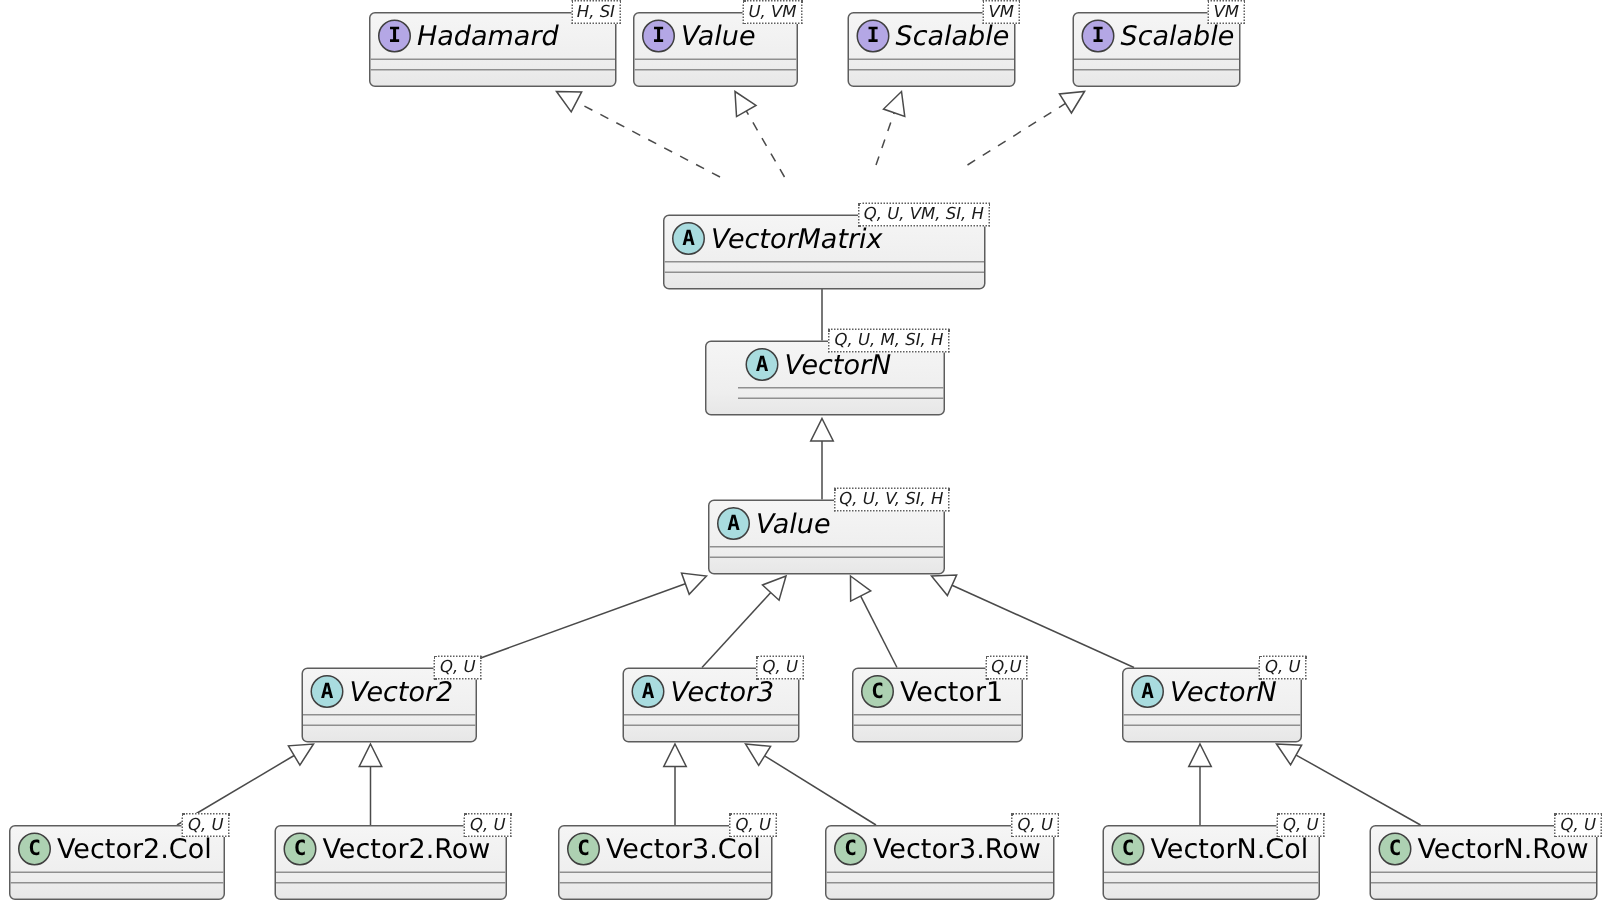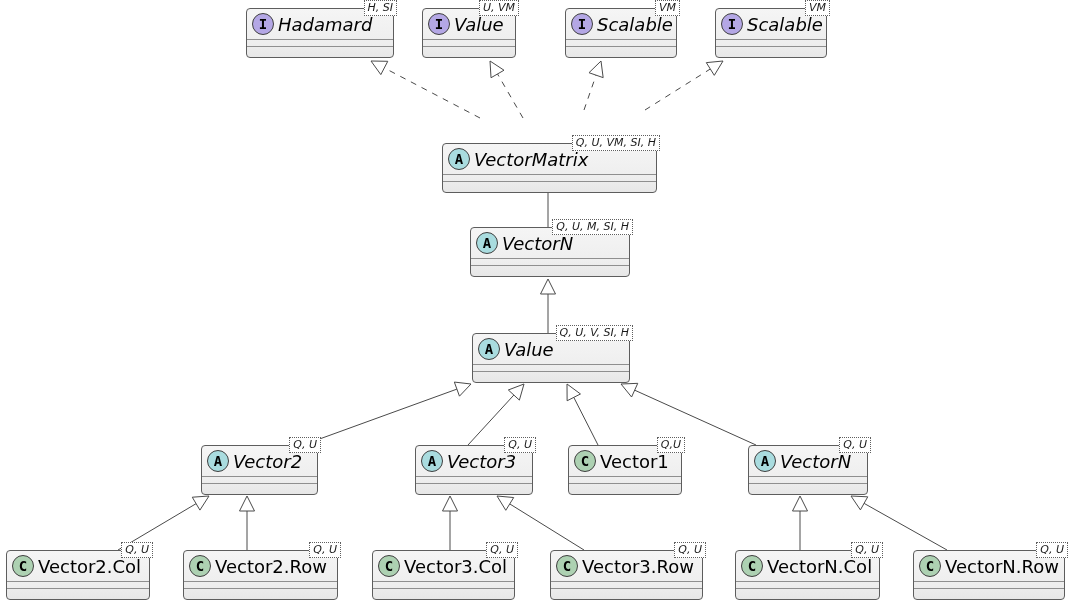--- a/index.html
+++ b/index.html
@@ -109,30 +109,30 @@
       <g>
         <line x1="800" y1="550" x2="800" y2="511" class="edge-line"></line>
         <polygon points="800,496 807.5,511 792.5,511" class="edge-head"></polygon>
       </g>
       <g>
         <line x1="947" y1="550" x2="864.0736330568683" y2="503.3539185944884" class="edge-line"></line>
         <polygon points="851,496 867.7505923541124,496.81710206605425 860.3966737596242,509.89073512292254" class="edge-head"></polygon>
       </g>
     </svg>
 
-<div class="class-box" style="left: 246px; top: 8px; width: 148px; height: 50px;">
+<div class="class-box" style="left: 246px; top: 8px; width: 165px; height: 50px;">
       <div class="generic-tag">H, SI</div>
       <div class="class-title">
         <span class="type-icon icon-interface">I</span>
         <span class="class-name italic">Hadamard</span>
       </div>
       <div class="compartment fields"></div>
       <div class="compartment methods"></div>
     </div>
-    <div class="class-box" style="left: 422px; top: 8px; width: 94px; height: 50px;">
+    <div class="class-box" style="left: 422px; top: 8px; width: 110px; height: 50px;">
       <div class="generic-tag">U, VM</div>
       <div class="class-title">
         <span class="type-icon icon-interface">I</span>
         <span class="class-name italic">Value</span>
       </div>
       <div class="compartment fields"></div>
       <div class="compartment methods"></div>
     </div>
     <div class="class-box" style="left: 565px; top: 8px; width: 112px; height: 50px;">
       <div class="generic-tag">VM</div>
@@ -154,21 +154,21 @@
     </div>
     <div class="class-box" style="left: 442px; top: 118px; width: 215px; height: 50px; margin-top: 25px;">
       <div class="generic-tag">Q, U, VM, SI, H</div>
       <div class="class-title">
         <span class="type-icon icon-abstract">A</span>
         <span class="class-name italic">VectorMatrix</span>
       </div>
       <div class="compartment fields"></div>
       <div class="compartment methods"></div>
     </div>
-    <div class="class-box" style="left: 470px; top: 227px; width: 160px; height: 50px;">
+    <div class="class-box" style="left: 470px; top: 227px; width: 160px; height: 50px; padding-left: 21px;">
       <div class="generic-tag">Q, U, M, SI, H</div>
       <div class="class-title">
         <span class="type-icon icon-abstract">A</span>
         <span class="class-name italic">VectorN</span>
       </div>
       <div class="compartment fields"></div>
       <div class="compartment methods"></div>
     </div>
     <div class="class-box" style="left: 472px; top: 333px; width: 158px; height: 50px;">
       <div class="generic-tag">Q, U, V, SI, H</div>

